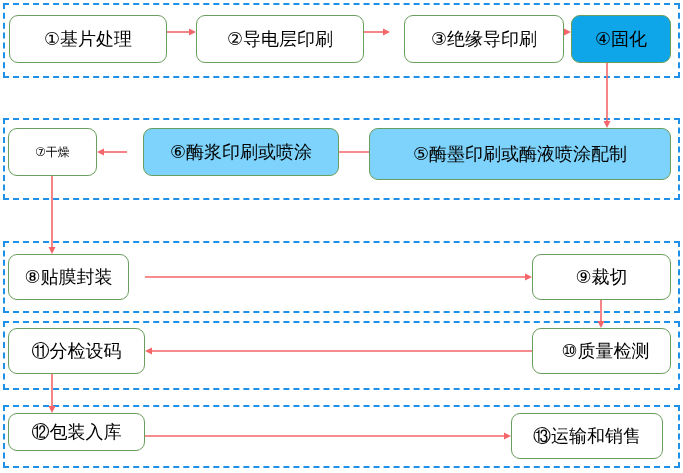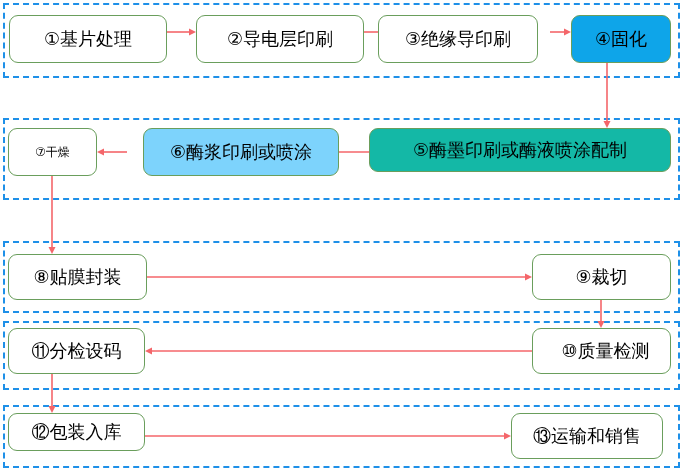--- a/index.html
+++ b/index.html
@@ -135,36 +135,36 @@
         </svg>
       </div>
     </div>
   <div id="nodes-layer">
       <div class="node" style="left: 9px; top: 15px; width: 158px; height: 48px; border-color: rgb(106, 158, 92); background: rgb(255, 255, 255); color: rgb(0, 0, 0); font-size: 18px;">
         <span>①基片处理</span>
       </div>
       <div class="node" style="left: 196px; top: 15px; width: 168px; height: 48px; border-color: rgb(106, 158, 92); background: rgb(255, 255, 255); color: rgb(0, 0, 0); font-size: 18px;">
         <span>②导电层印刷</span>
       </div>
-      <div class="node" style="left: 378px; top: 15px; width: 160px; height: 48px; border-color: rgb(106, 158, 92); background: rgb(255, 255, 255); color: rgb(0, 0, 0); font-size: 18px;">
+      <div class="node" style="left: 404px; top: 15px; width: 160px; height: 48px; border-color: rgb(106, 158, 92); background: rgb(255, 255, 255); color: rgb(0, 0, 0); font-size: 18px;">
         <span>③绝缘导印刷</span>
       </div>
       <div class="node" style="left: 571px; top: 15px; width: 100px; height: 48px; border-color: rgb(106, 158, 92); background: #0ea5e9; color: rgb(0, 0, 0); font-size: 18px;">
         <span>④固化</span>
       </div>
       <div class="node" style="left: 8px; top: 128px; width: 89px; height: 48px; border-color: rgb(106, 158, 92); background: rgb(255, 255, 255); color: rgb(0, 0, 0); font-size: 12px;">
         <span>⑦干燥</span>
       </div>
       <div class="node" style="left: 143px; top: 128px; width: 196px; height: 48px; border-color: rgb(106, 158, 92); background: #7dd3fc; color: rgb(0, 0, 0); font-size: 18px;">
         <span>⑥酶浆印刷或喷涂</span>
       </div>
-      <div class="node" style="left: 369px; top: 128px; width: 302px; height: 44px; border-color: rgb(106, 158, 92); background: #14b8a6; color: rgb(0, 0, 0); font-size: 18px;">
+      <div class="node" style="left: 369px; top: 128px; width: 302px; height: 52px; border-color: rgb(106, 158, 92); background: #7dd3fc; color: rgb(0, 0, 0); font-size: 18px;">
         <span>⑤酶墨印刷或酶液喷涂配制</span>
       </div>
-      <div class="node" style="left: 8px; top: 254px; width: 139px; height: 46px; border-color: rgb(106, 158, 92); background: rgb(255, 255, 255); color: rgb(0, 0, 0); font-size: 18px;">
+      <div class="node" style="left: 8px; top: 254px; width: 121px; height: 46px; border-color: rgb(106, 158, 92); background: rgb(255, 255, 255); color: rgb(0, 0, 0); font-size: 18px;">
         <span>⑧贴膜封装</span>
       </div>
       <div class="node" style="left: 532px; top: 254px; width: 139px; height: 46px; border-color: rgb(106, 158, 92); background: rgb(255, 255, 255); color: rgb(0, 0, 0); font-size: 18px;">
         <span>⑨裁切</span>
       </div>
       <div class="node" style="left: 8px; top: 328px; width: 137px; height: 46px; border-color: rgb(106, 158, 92); background: rgb(255, 255, 255); color: rgb(0, 0, 0); font-size: 18px;">
         <span>⑪分检设码</span>
       </div>
       <div class="node" style="left: 532px; top: 328px; width: 139px; height: 46px; border-color: rgb(106, 158, 92); background: rgb(255, 255, 255); color: rgb(0, 0, 0); font-size: 18px; padding-left: 8px;">
         <span>⑩质量检测</span>

